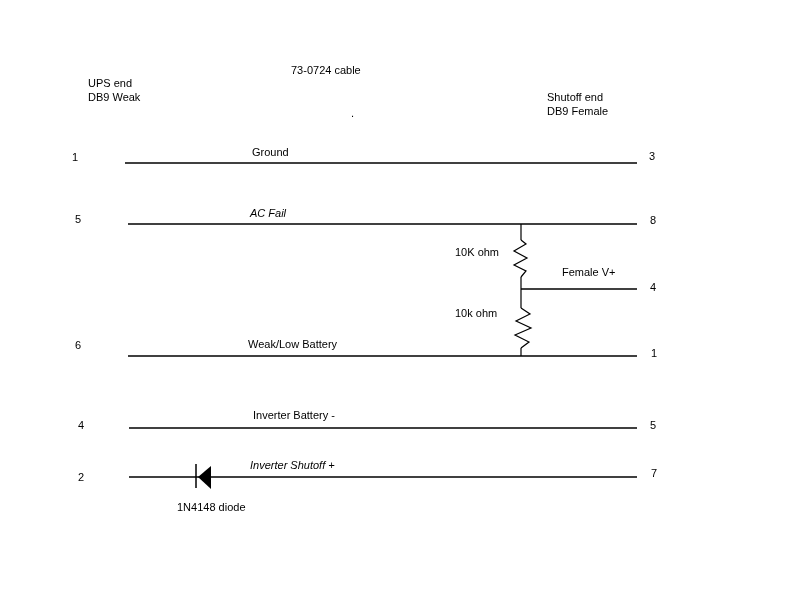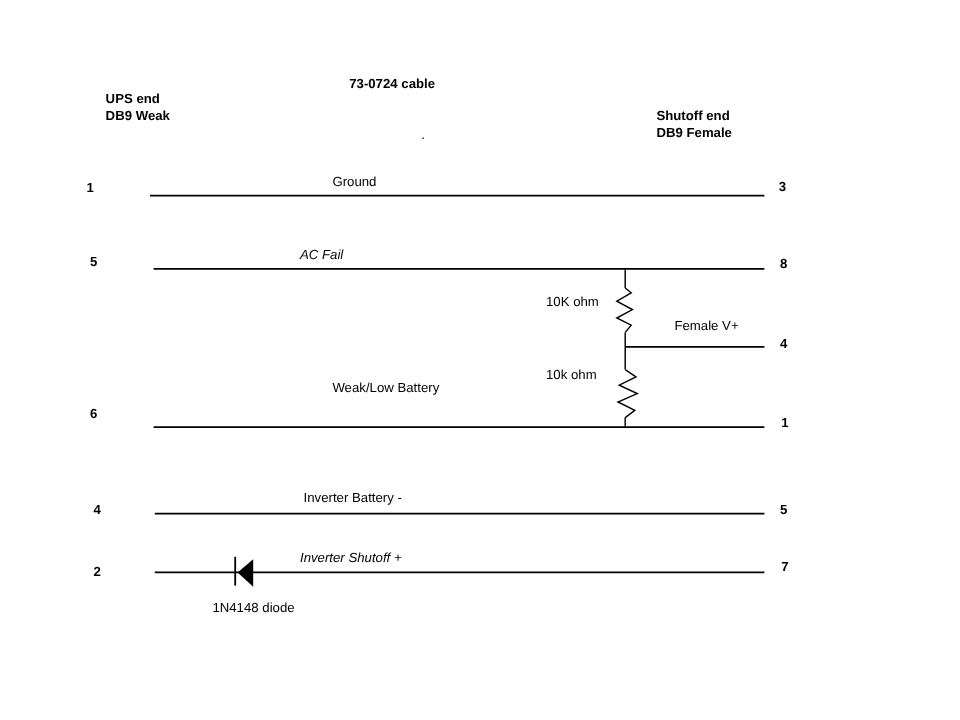--- a/index.html
+++ b/index.html
@@ -11,21 +11,21 @@
     position:relative;
     overflow:hidden;
   }
   .lbl{
     position:absolute;
     font-size:11px;
     line-height:13px;
     white-space:nowrap;
     color:#000;
   }
-  .bold{font-weight:bold;}
+  .bold{font-weight:normal;}
   .hdr div{line-height:14px;}
   #diagram-svg{position:absolute;left:0;top:0;}
 </style>
 </head>
 <body>
 
 <svg id="diagram-svg" width="800" height="600" viewBox="0 0 800 600">
 
   <line x1="125" y1="163" x2="637" y2="163" stroke="#000" stroke-width="1.5"></line>
   <line x1="128" y1="224" x2="637" y2="224" stroke="#000" stroke-width="1.5"></line>
@@ -51,24 +51,24 @@
   <div>DB9 Weak</div>
 </div>
 
 <div class="lbl bold hdr" style="left:547px;top:90px;">
   <div>Shutoff end</div>
   <div>DB9 Female</div>
 </div>
 
 <span class="lbl" style="left:351px;top:107px;">.</span>
 
-<span class="lbl" style="left:252px;top:146px;margin-left:25px;">Ground</span>
+<span class="lbl" style="left:252px;top:146px;">Ground</span>
 <span class="lbl" style="left:250px;top:207px;font-style:italic;">AC Fail</span>
 <span class="lbl" style="left:562px;top:266px;">Female V+</span>
-<span class="lbl" style="left:248px;top:318px;margin-left:29px;">Weak/Low Battery</span>
+<span class="lbl" style="left:248px;top:338px;">Weak/Low Battery</span>
 <span class="lbl" style="left:253px;top:409px;">Inverter Battery -</span>
 <span class="lbl" style="left:250px;top:459px;font-style:italic;">Inverter Shutoff +</span>
 
 <span class="lbl" style="left:455px;top:246px;">10K ohm</span>
 <span class="lbl" style="left:455px;top:307px;">10k ohm</span>
 <span class="lbl" style="left:177px;top:501px;">1N4148 diode</span>
 
 <span class="lbl bold" style="left:72px;top:151px;">1</span>
 <span class="lbl bold" style="left:75px;top:213px;">5</span>
 <span class="lbl bold" style="left:75px;top:339px;">6</span>

